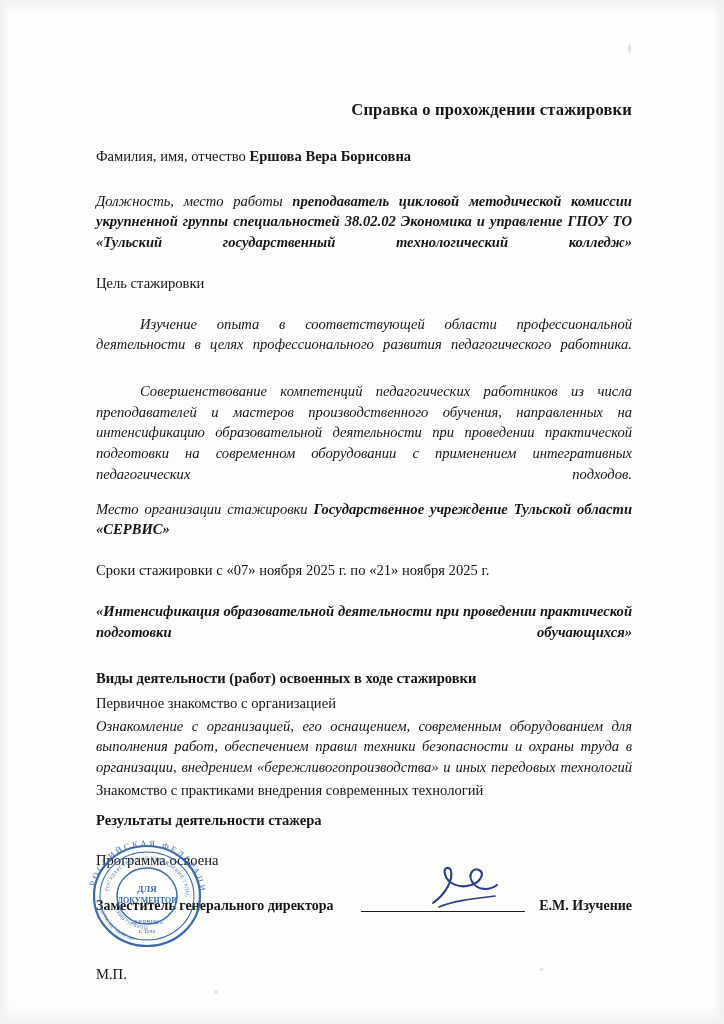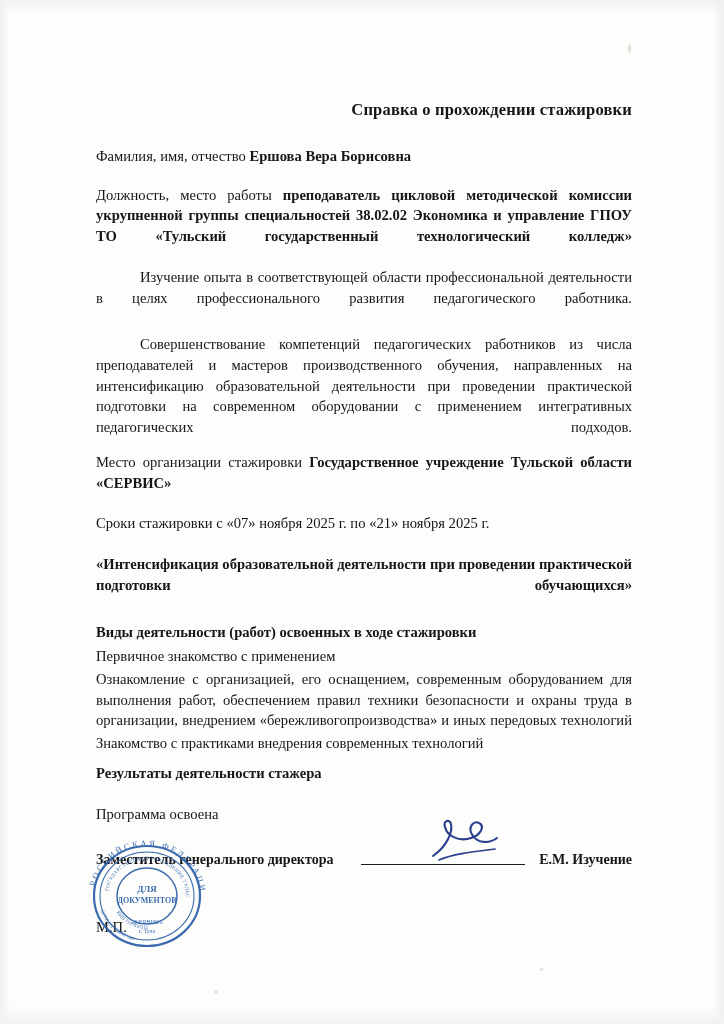--- a/index.html
+++ b/index.html
@@ -69,25 +69,26 @@
 
   p {
     margin: 0 0 14px 0;
     font-size: 14.6px;
     line-height: 1.42;
     text-align: justify;
   }
   .justify-stretch {
     text-align: justify;
     text-align-last: justify;
+    font-style: italic;
   }
   .b { font-weight: bold; }
   .indent { text-indent: 44px; }
 
-  .line-fio { margin-bottom: 18px; }
+  .line-fio { margin-bottom: 24px; }
   .block-gap-lg { margin-bottom: 20px; }
   .block-gap-xl { margin-bottom: 26px; }
 
   .tight p { margin-bottom: 2px; }
 
   .sign-row {
     display: flex;
     align-items: center;
     gap: 6px;
     margin-top: 26px;
@@ -154,37 +155,38 @@
     <div class="doc-title">Справка о прохождении стажировки</div>
 
     <p class="line-fio">
       <span>Фамилия, имя, отчество </span><span class="b">Ершова Вера Борисовна</span>
     </p>
 
     <p class="block-gap-lg justify-stretch">
       <span>Должность, место работы </span><span class="b">преподаватель цикловой методической комиссии укрупненной группы специальностей 38.02.02 Экономика и управление ГПОУ ТО «Тульский государственный технологический колледж»</span>
     </p>
 
+    <p class="block-gap-lg">Цель стажировки</p>
 
     <p class="indent block-gap-xl justify-stretch">Изучение опыта в соответствующей области профессиональной деятельности в целях профессионального развития педагогического работника.</p>
 
     <p class="indent justify-stretch">Совершенствование компетенций педагогических работников из числа преподавателей и мастеров производственного  обучения, направленных на интенсификацию образовательной деятельности при проведении практической подготовки на современном оборудовании с применением интегративных педагогических подходов.</p>
 
     <p class="block-gap-lg justify-stretch">
       <span>Место организации стажировки </span><span class="b">Государственное учреждение Тульской области «СЕРВИС»</span>
     </p>
 
     <p class="block-gap-lg">Сроки стажировки  с «07» ноября 2025 г. по «21» ноября 2025 г.</p>
 
 
     <p class="b block-gap-xl justify-stretch">«Интенсификация образовательной деятельности при проведении практической подготовки обучающихся»</p>
 
     <div class="tight">
       <p class="b" style="margin-bottom:4px;">Виды деятельности (работ) освоенных в ходе стажировки</p>
-      <p>Первичное знакомство с применением</p>
+      <p>Первичное знакомство с организацией</p>
       <p class="justify-stretch">Ознакомление с организацией, его оснащением, современным оборудованием для выполнения работ, обеспечением правил техники безопасности и охраны труда в организации, внедрением «бережливогопроизводства» и иных передовых технологий</p>
       <p style="margin-bottom:9px;">Знакомство с практиками внедрения современных  технологий</p>
     </div>
 
     <p class="b block-gap-lg">Результаты деятельности  стажера</p>
 
     <p class="block-gap-lg">Программа освоена</p>
 
     <div class="sign-row">
       <span class="sign-role">Заместитель генерального директора</span>

